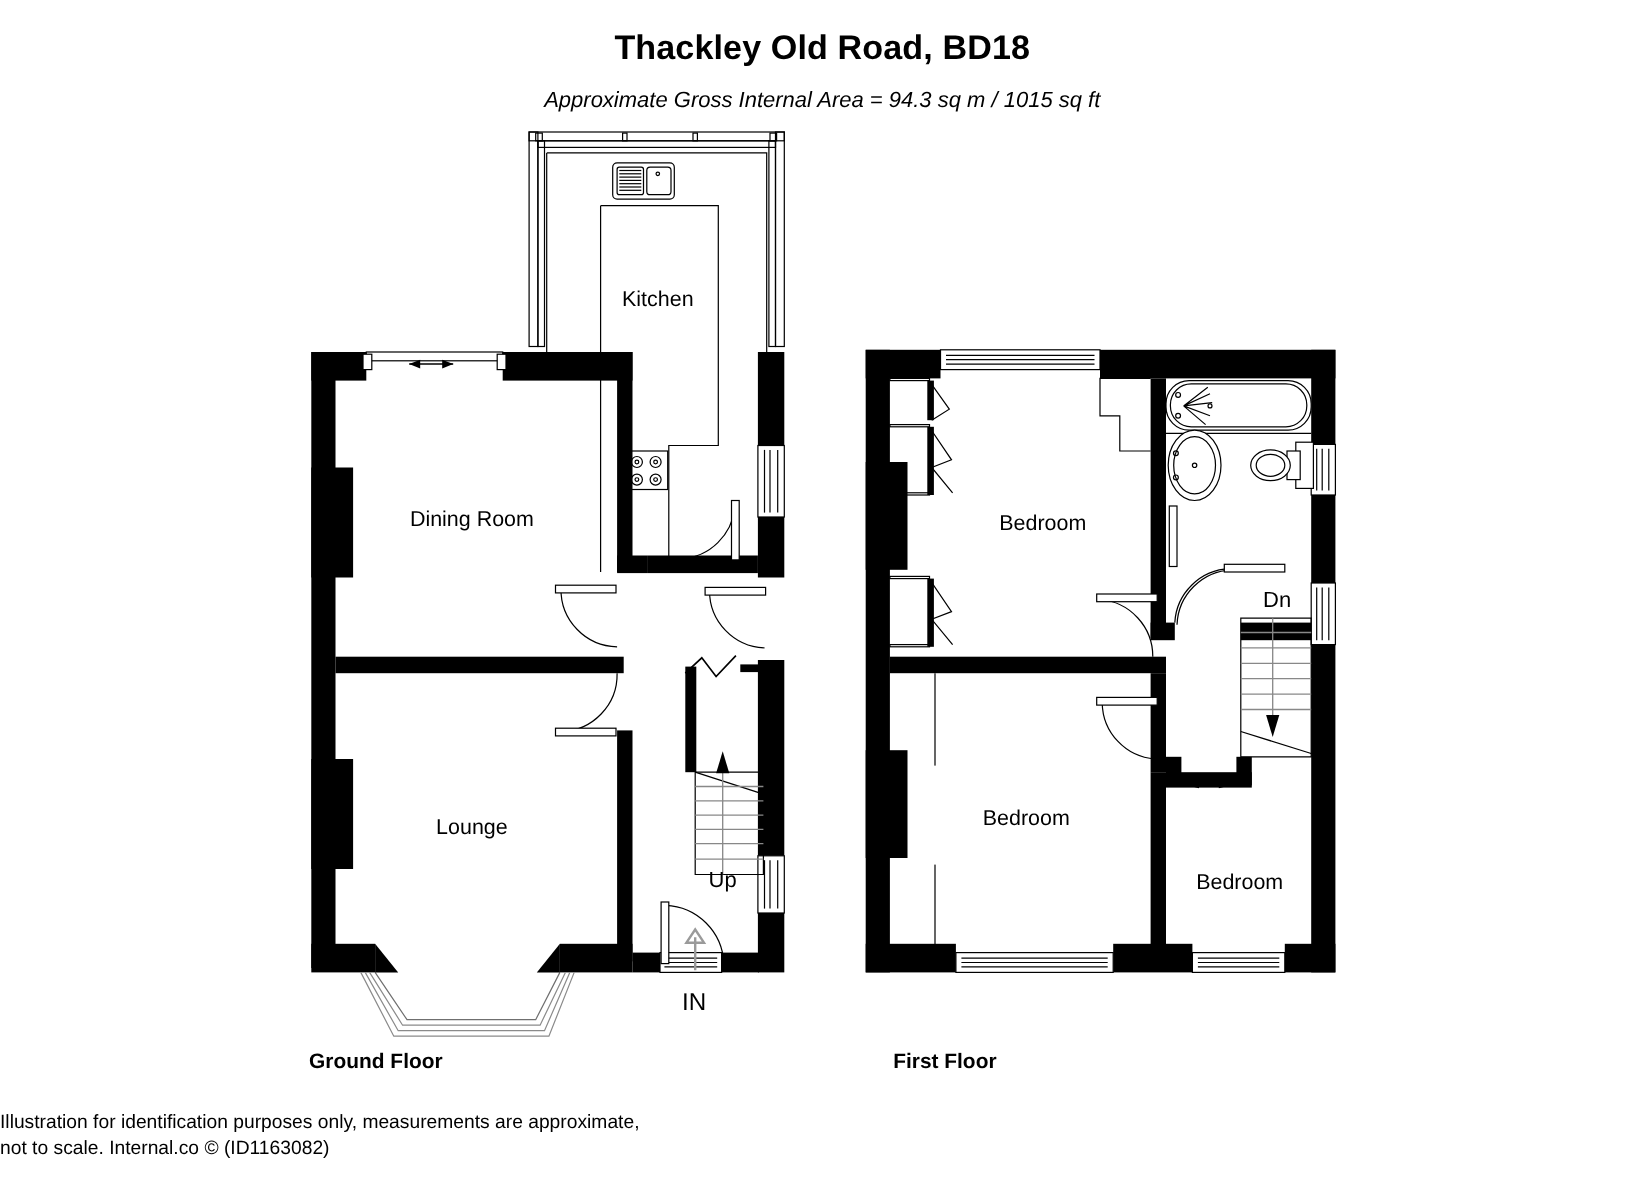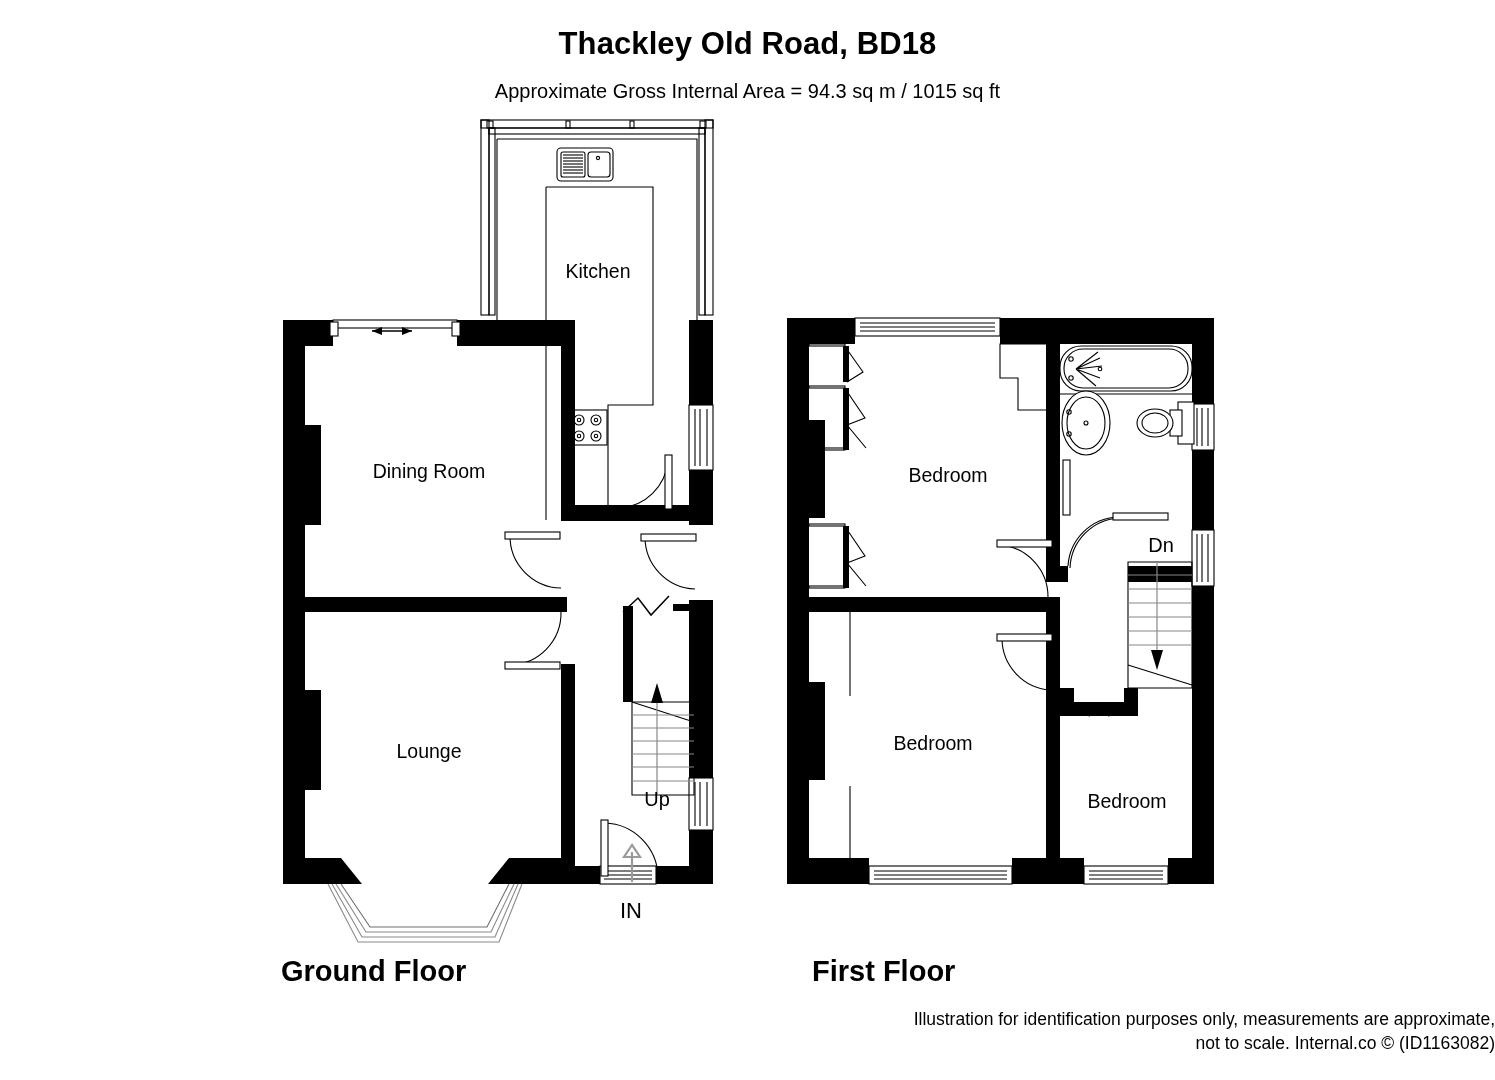--- a/index.html
+++ b/index.html
@@ -31,34 +31,35 @@
     letter-spacing: 0.1px;
   }
   .subtitle {
     position: absolute;
     top: 80px;
     left: 0;
     width: 1495px;
     text-align: center;
     font-size: 20px;
     font-weight: normal;
+    font-style: italic;
   }
   .floorlabel {
     position: absolute;
-    font-size: 29px;
+    font-size: 19px;
     font-weight: bold;
   }
   #ground-floor-label { left: 281px; top: 955px; }
   #first-floor-label  { left: 784px; top: 955px; margin-left: 28px; }
 
   .footer {
     position: absolute;
     left: 0;
     width: 1495px;
-    text-align: right;
+    text-align: left;
     font-size: 17.5px;
   }
   #footer-line1 { top: 1009px; }
   #footer-line2 { top: 1033px; }
 
   svg.plan {
     position: absolute;
     left: 0;
     top: 0;
     width: 1495px;

